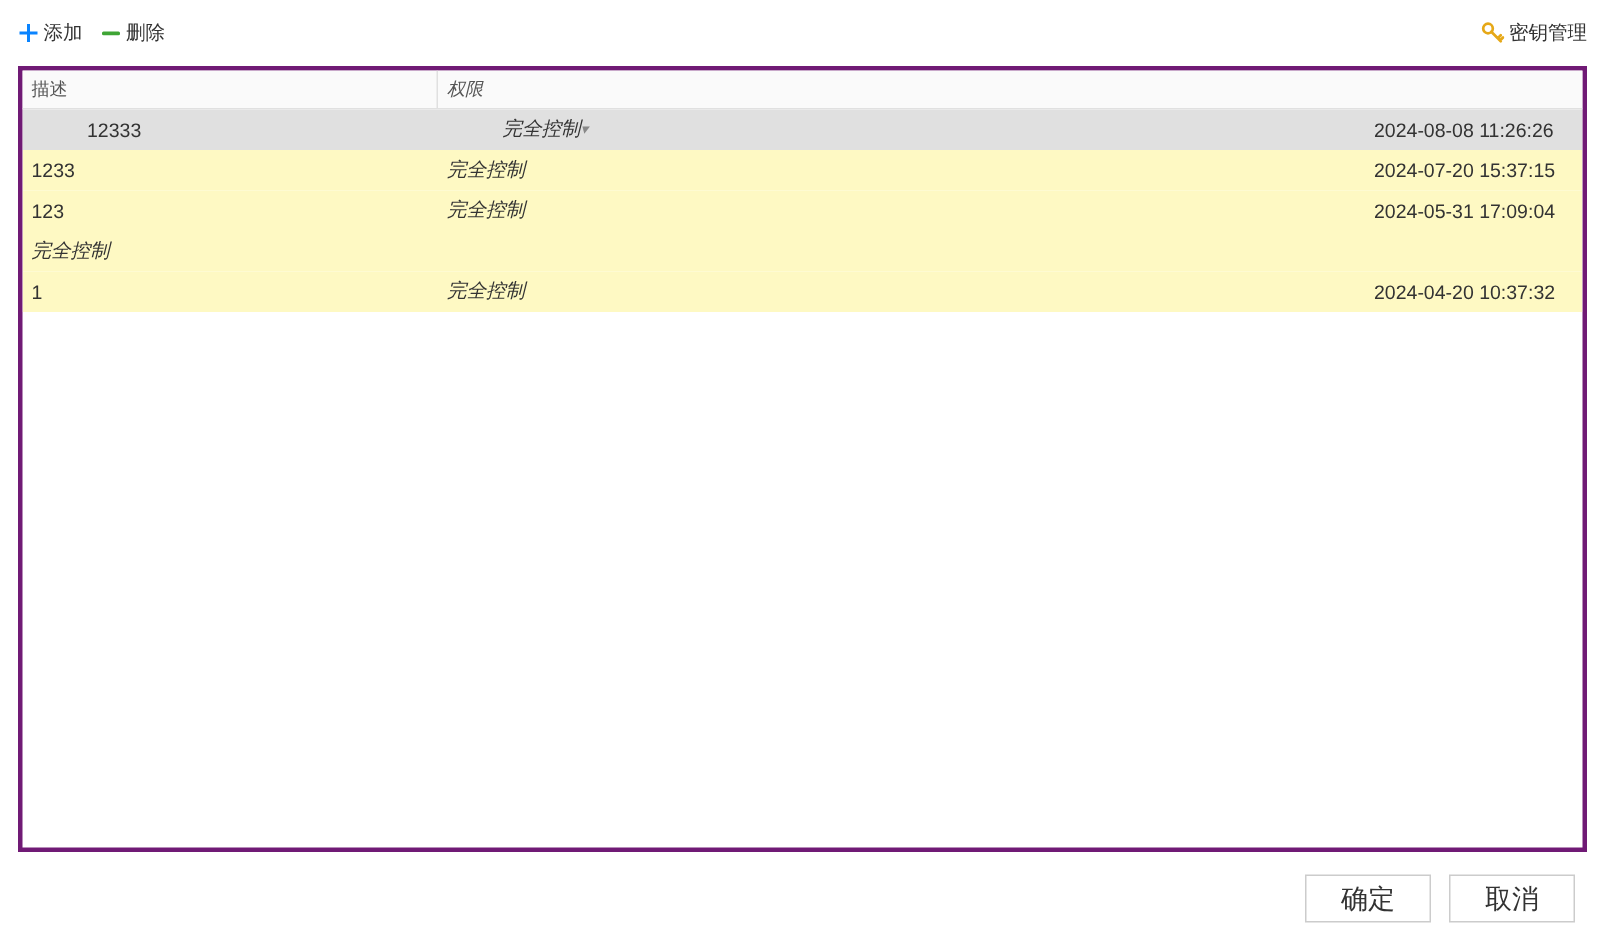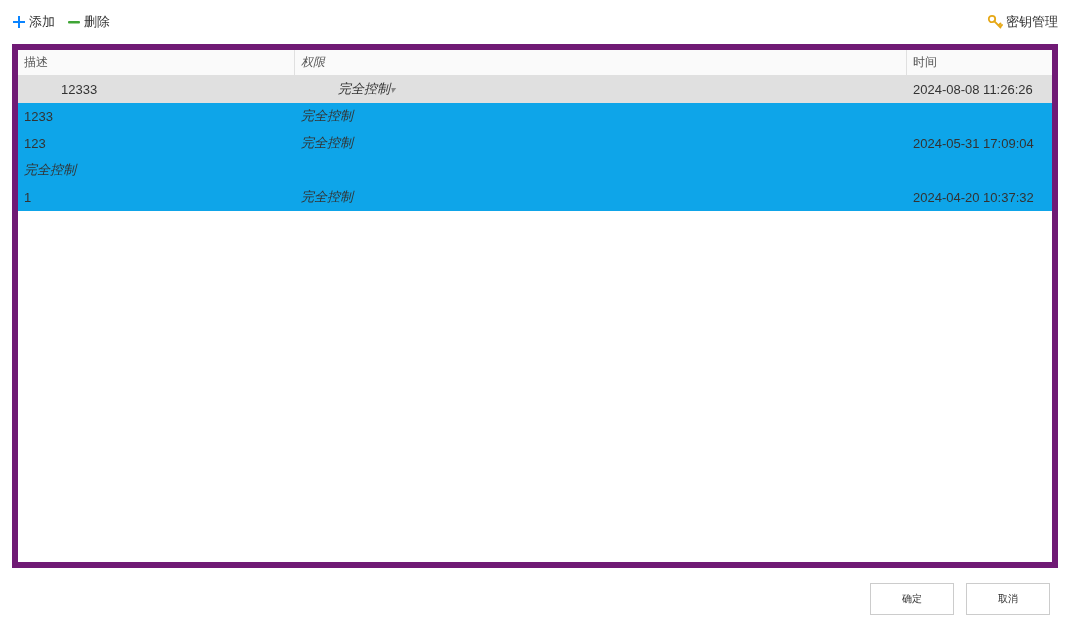--- a/index.html
+++ b/index.html
@@ -68,21 +68,21 @@
       display: inline-flex;
       align-items: center;
       justify-content: center;
     }
     .icon-key svg {
       width: 16px;
       height: 16px;
     }
     .table-container {
       margin: 0 12px;
-      border: 6px solid #701a75;
+      border: 3px solid #701a75;
       height: 524px;
       overflow: hidden;
       background: #fff;
     }
     .table-header {
       display: flex;
       background: #fafafa;
       border-bottom: 1px solid #e0e0e0;
       height: 26px;
       align-items: stretch;
@@ -117,21 +117,21 @@
       display: flex;
       height: 27px;
       align-items: stretch;
       border-bottom: 1px solid transparent;
     }
     .table-row.selected {
       background: #e0e0e0;
       padding-left: 37px;
     }
     .table-row:not(.selected) {
-      background: #0ea5e9;
+      background: #fef9c3;
     }
     .td {
       padding: 4px 6px;
       font-size: 13px;
       color: #333;
       display: flex;
       align-items: center;
       overflow: hidden;
       white-space: nowrap;
     }
@@ -151,21 +151,21 @@
       display: flex;
       gap: 12px;
       justify-content: flex-end;
     }
     .btn {
       min-width: 84px;
       height: 32px;
       border: 1px solid #ccc;
       background: #fff;
       color: #333;
-      font-size: 10px;
+      font-size: 18px;
       cursor: pointer;
       display: flex;
       align-items: center;
       justify-content: center;
       font-family: inherit;
     }
   </style>
 </head>
 <body>
 
@@ -198,36 +198,36 @@
       </span>
       <span>密钥管理</span>
     </div>
   </div>
 </div>
 
 <div class="table-container">
   <div class="table-header">
     <div class="th col-desc">描述</div>
     <div class="th col-perm">权限</div>
-    <div class="th col-time">时间</div>
   </div>
   <div class="table-body" id="table-body">
   <div class="table-row selected">
         <div class="td col-desc">12333</div>
         <div class="td col-perm">
           <span>完全控制</span>
           <span class="dropdown-arrow">▾</span>
         </div>
         <div class="td col-time">2024-08-08 11:26:26</div>
       </div>
       <div class="table-row">
         <div class="td col-desc">1233</div>
         <div class="td col-perm">
           <span>完全控制</span>
         </div>
+        <div class="td col-time">2024-07-20 15:37:15</div>
       </div>
       <div class="table-row">
         <div class="td col-desc">123</div>
         <div class="td col-perm">
           <span>完全控制</span>
         </div>
         <div class="td col-time">2024-05-31 17:09:04</div>
       </div>
       <div class="table-row">
         <div class="td col-perm">

